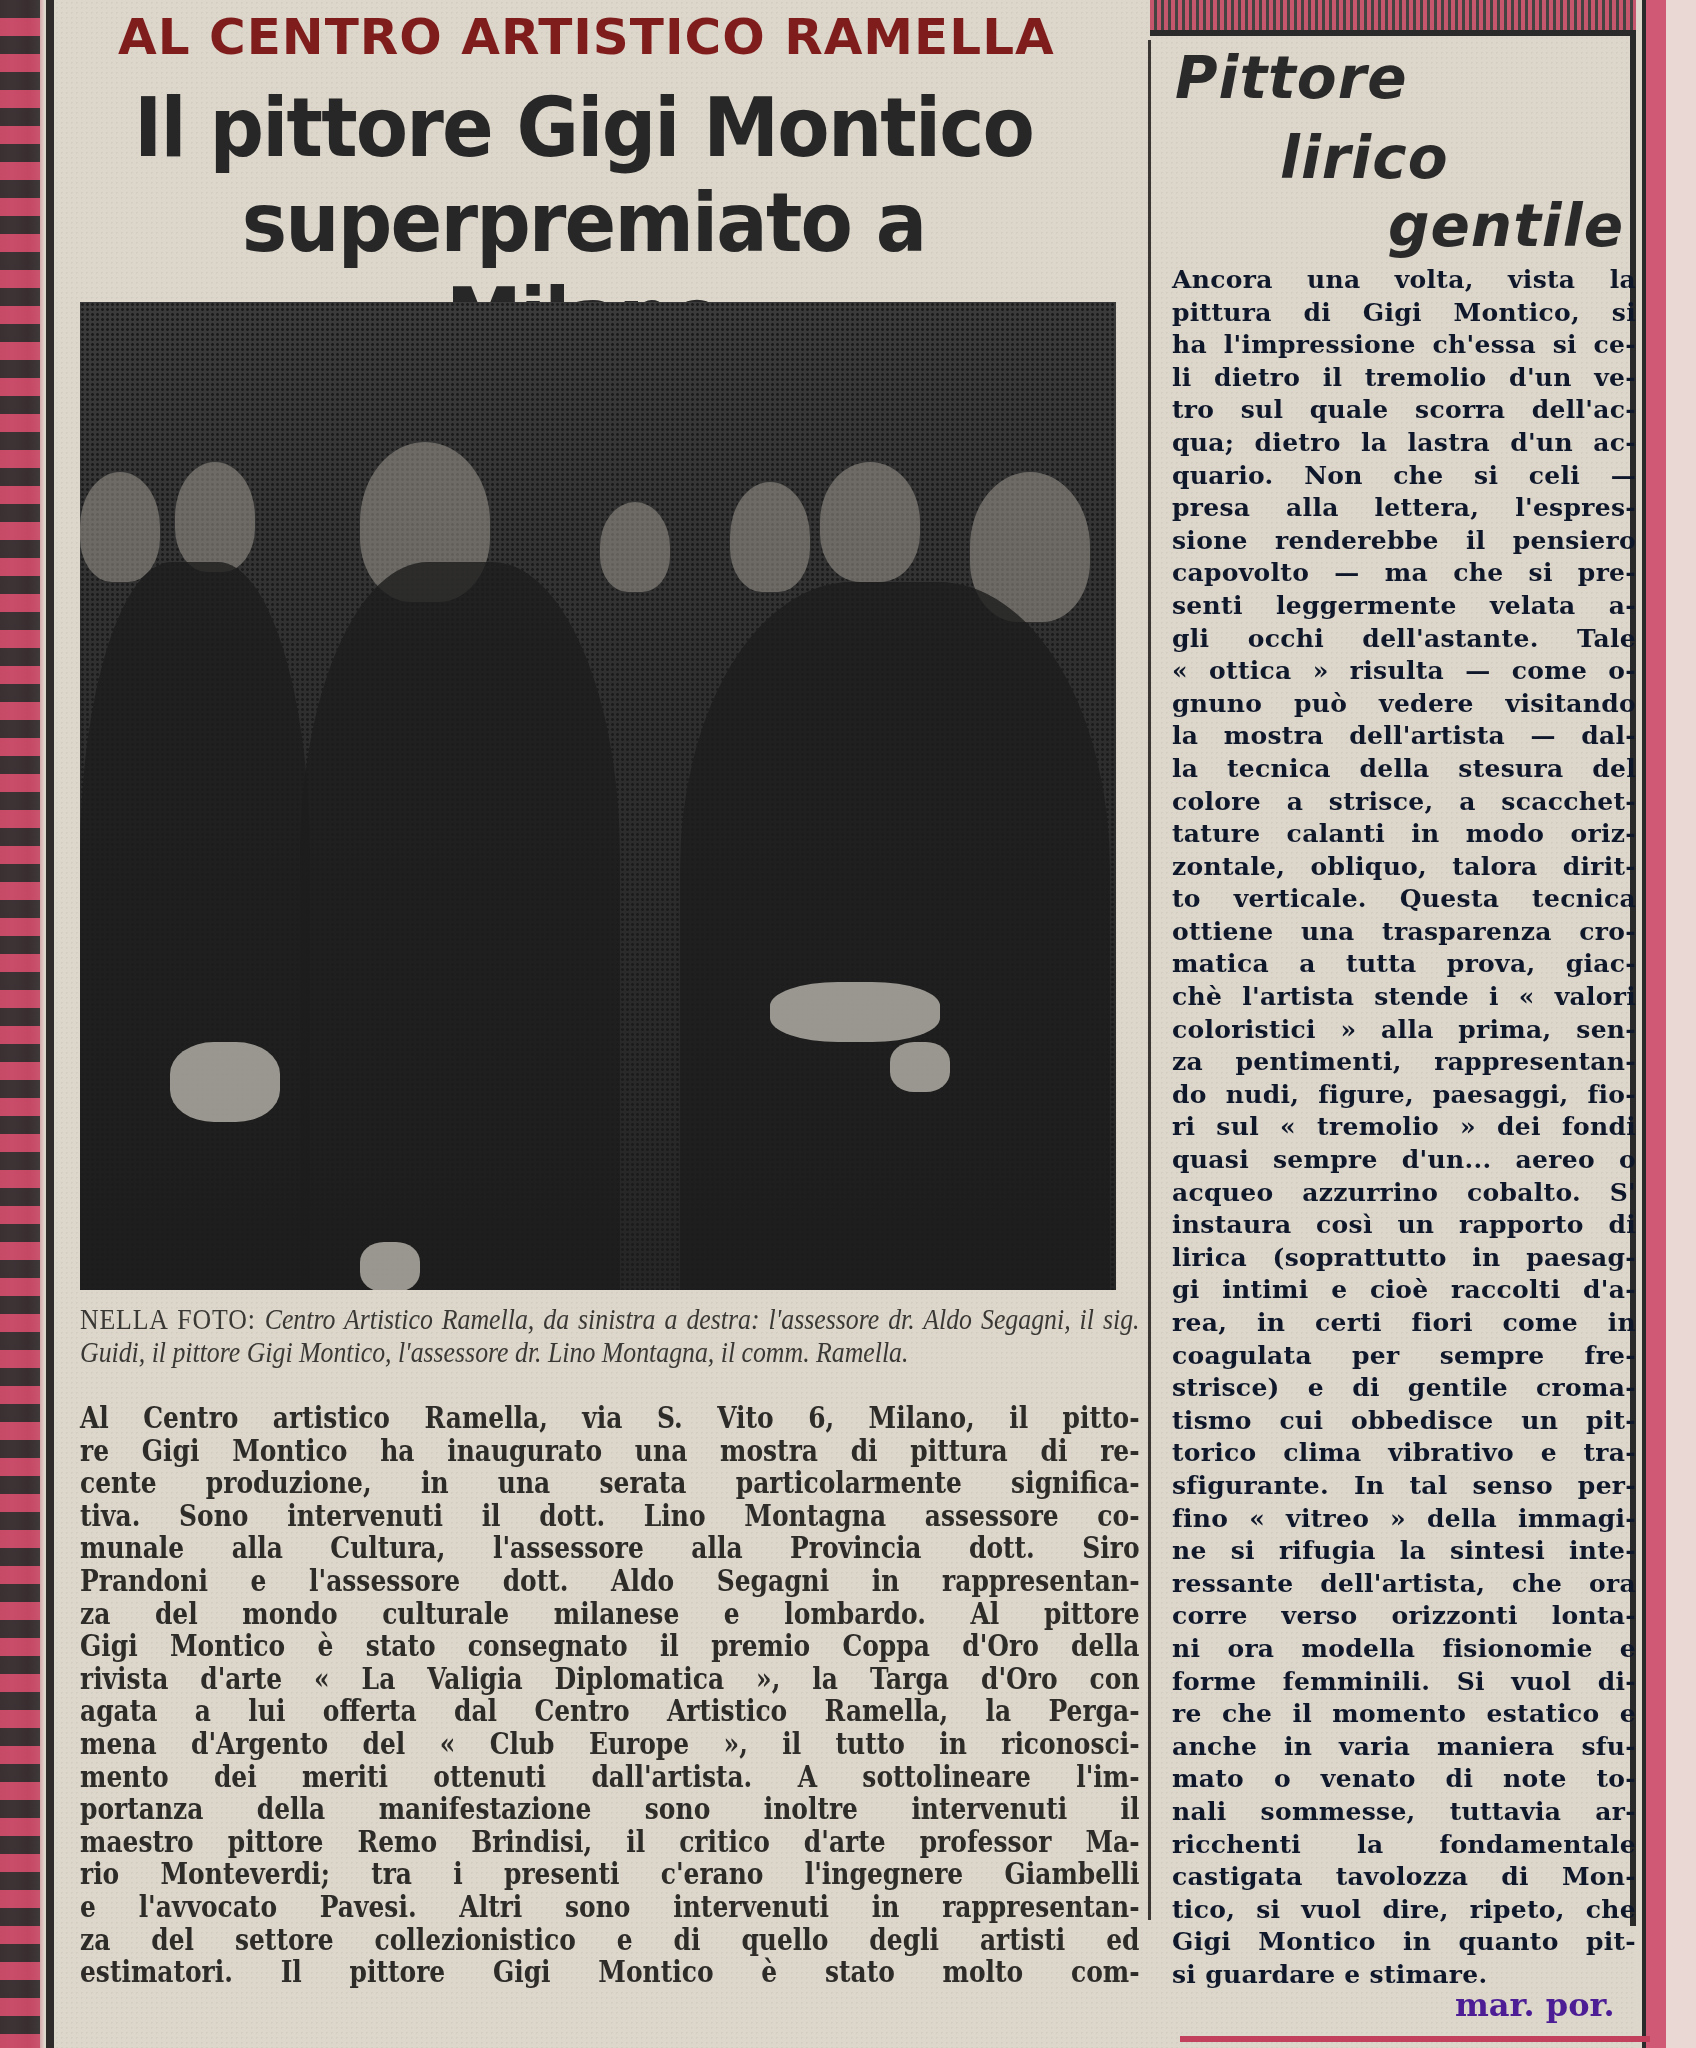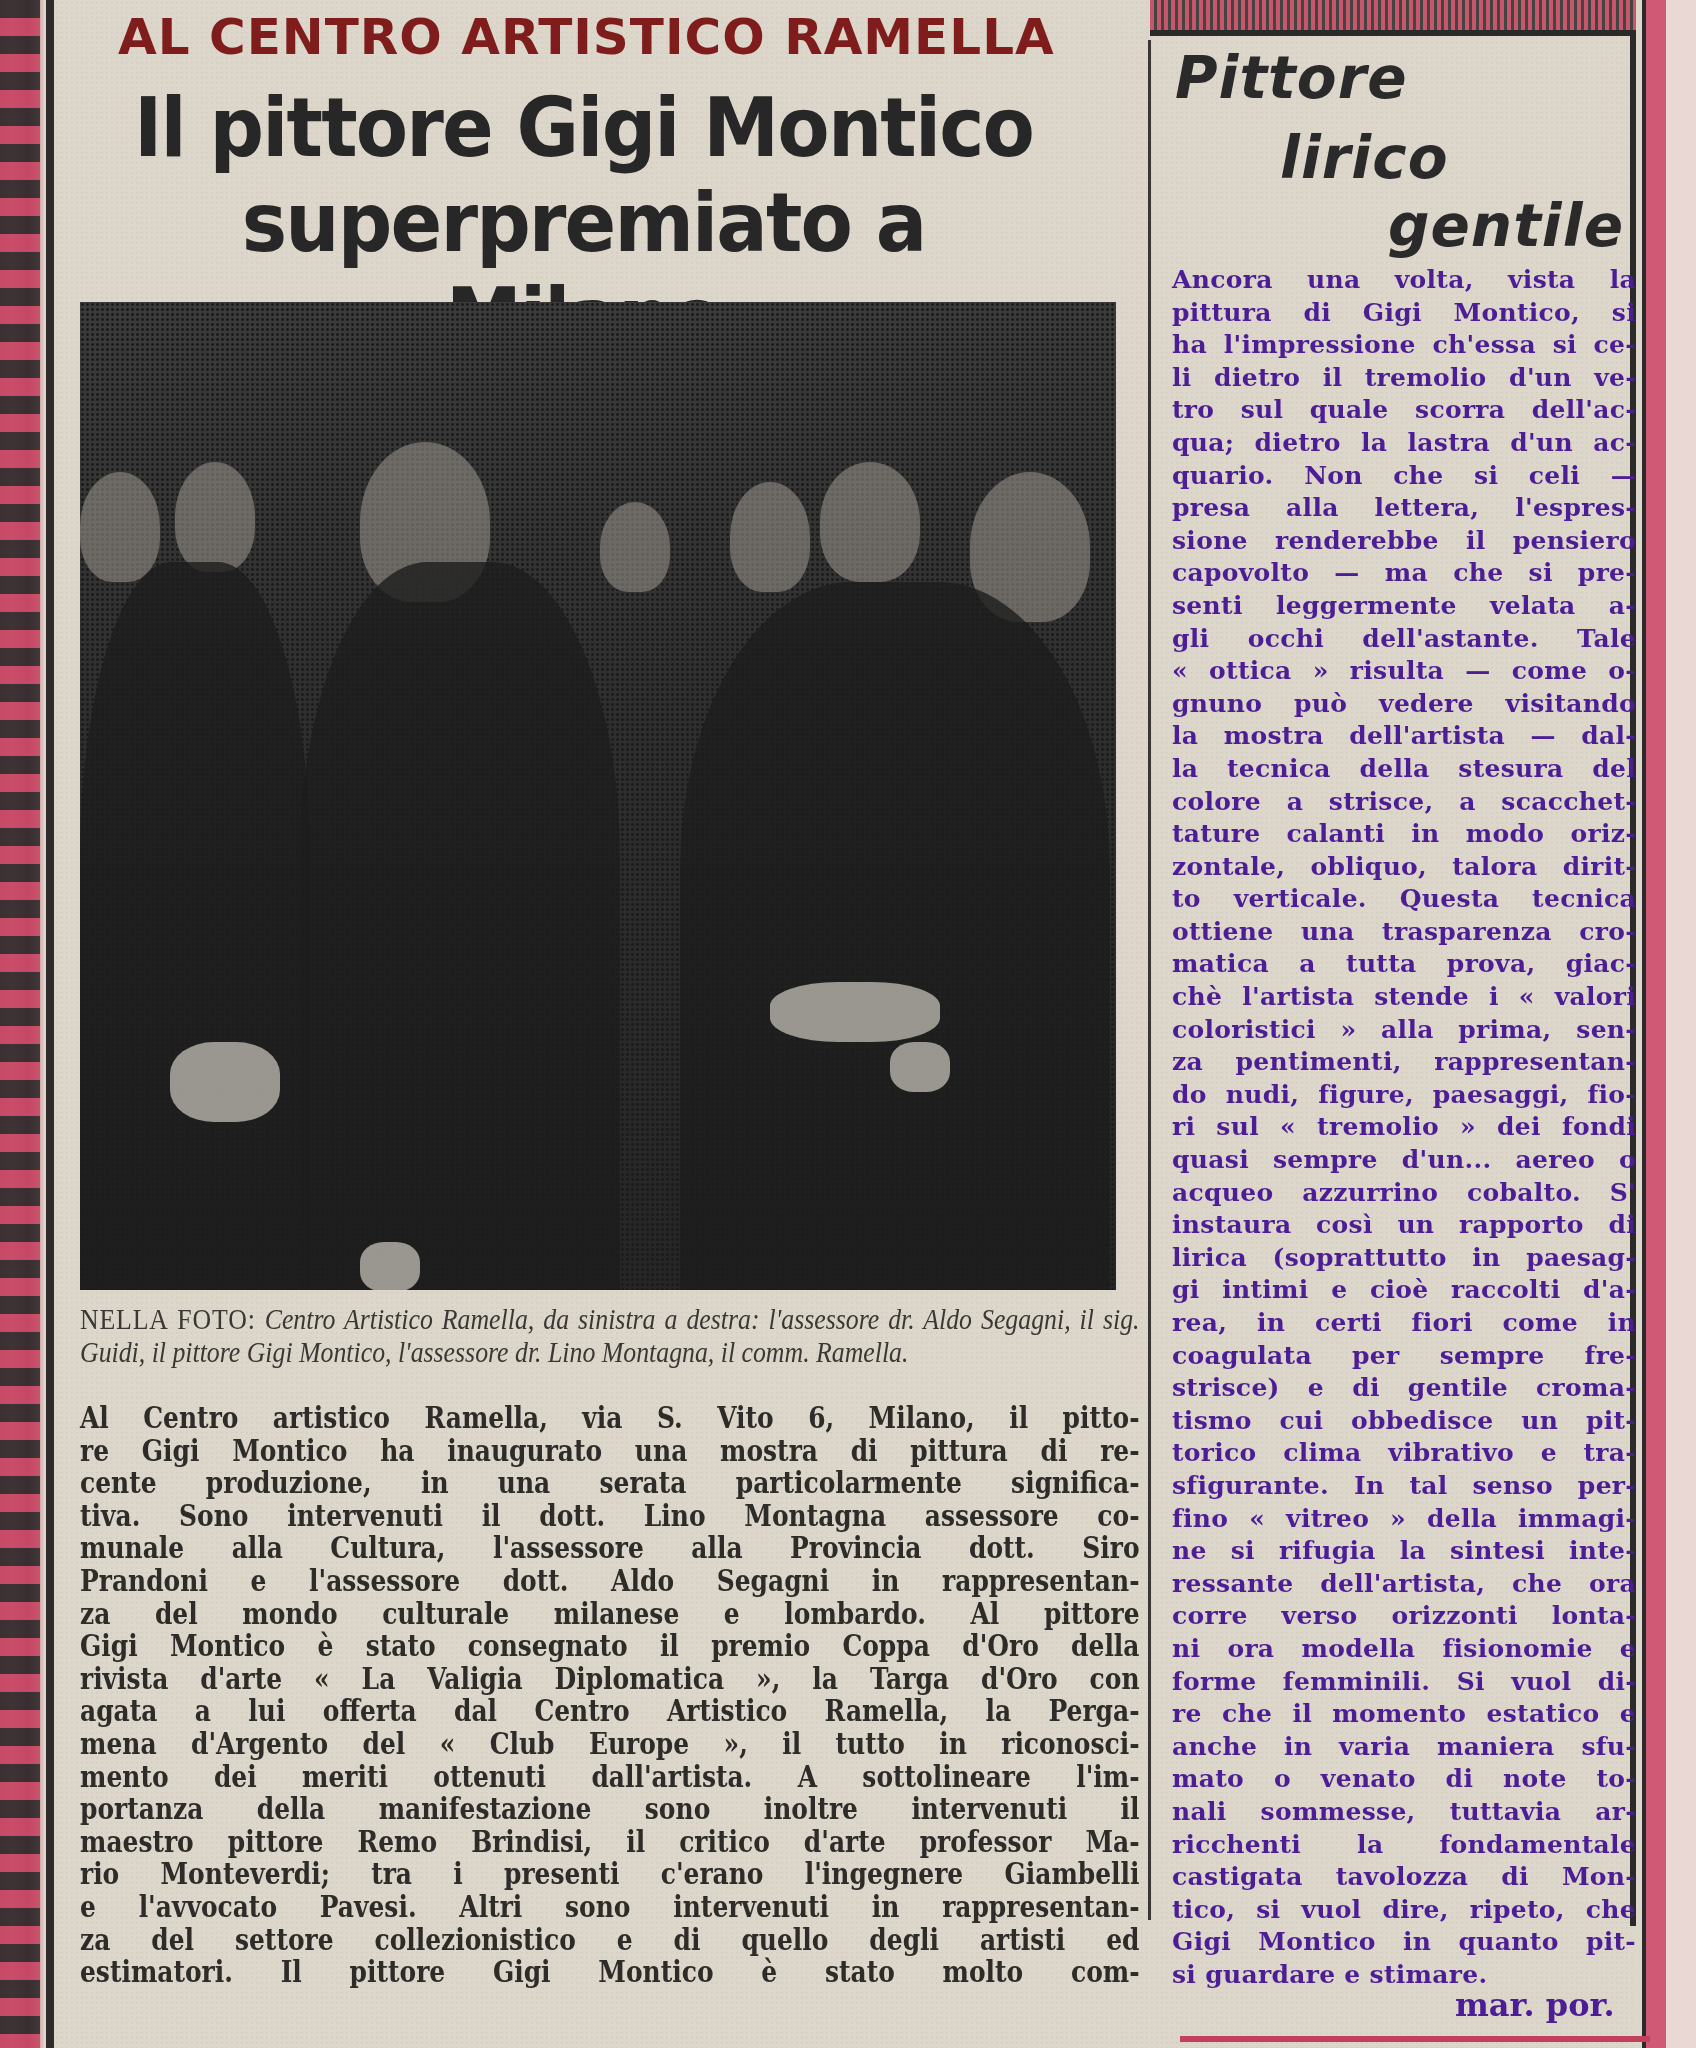--- a/index.html
+++ b/index.html
@@ -72,21 +72,21 @@
   .body-left .line, .body-right .line { display:block; text-align: justify; text-align-last: justify; white-space: nowrap; }
   .body-left .line.last, .body-right .line.last { text-align-last: left; }
 
   .side-title {
     position:absolute; font-family: "DejaVu Sans", sans-serif; font-weight: bold; font-style: italic;
     color:#2a2a2a; font-size: 58px; letter-spacing: 1px;
   }
   .body-right {
     position: absolute; left: 1172px; top: 264px; width: 464px;
     font-family: "DejaVu Serif", serif; font-weight: bold; font-size: 25px; line-height: 32.6px;
-    color: #4c1d95;
+    color: #0f172a;
   }
   .body-right .line { letter-spacing: 0.3px; }
   .signature {
     position:absolute; left: 1455px; top: 1986px;
     font-family: "DejaVu Serif", serif; font-weight: bold; font-size: 32px; color:#4c1d95;
   }
 </style>
 </head>
 <body>
 

